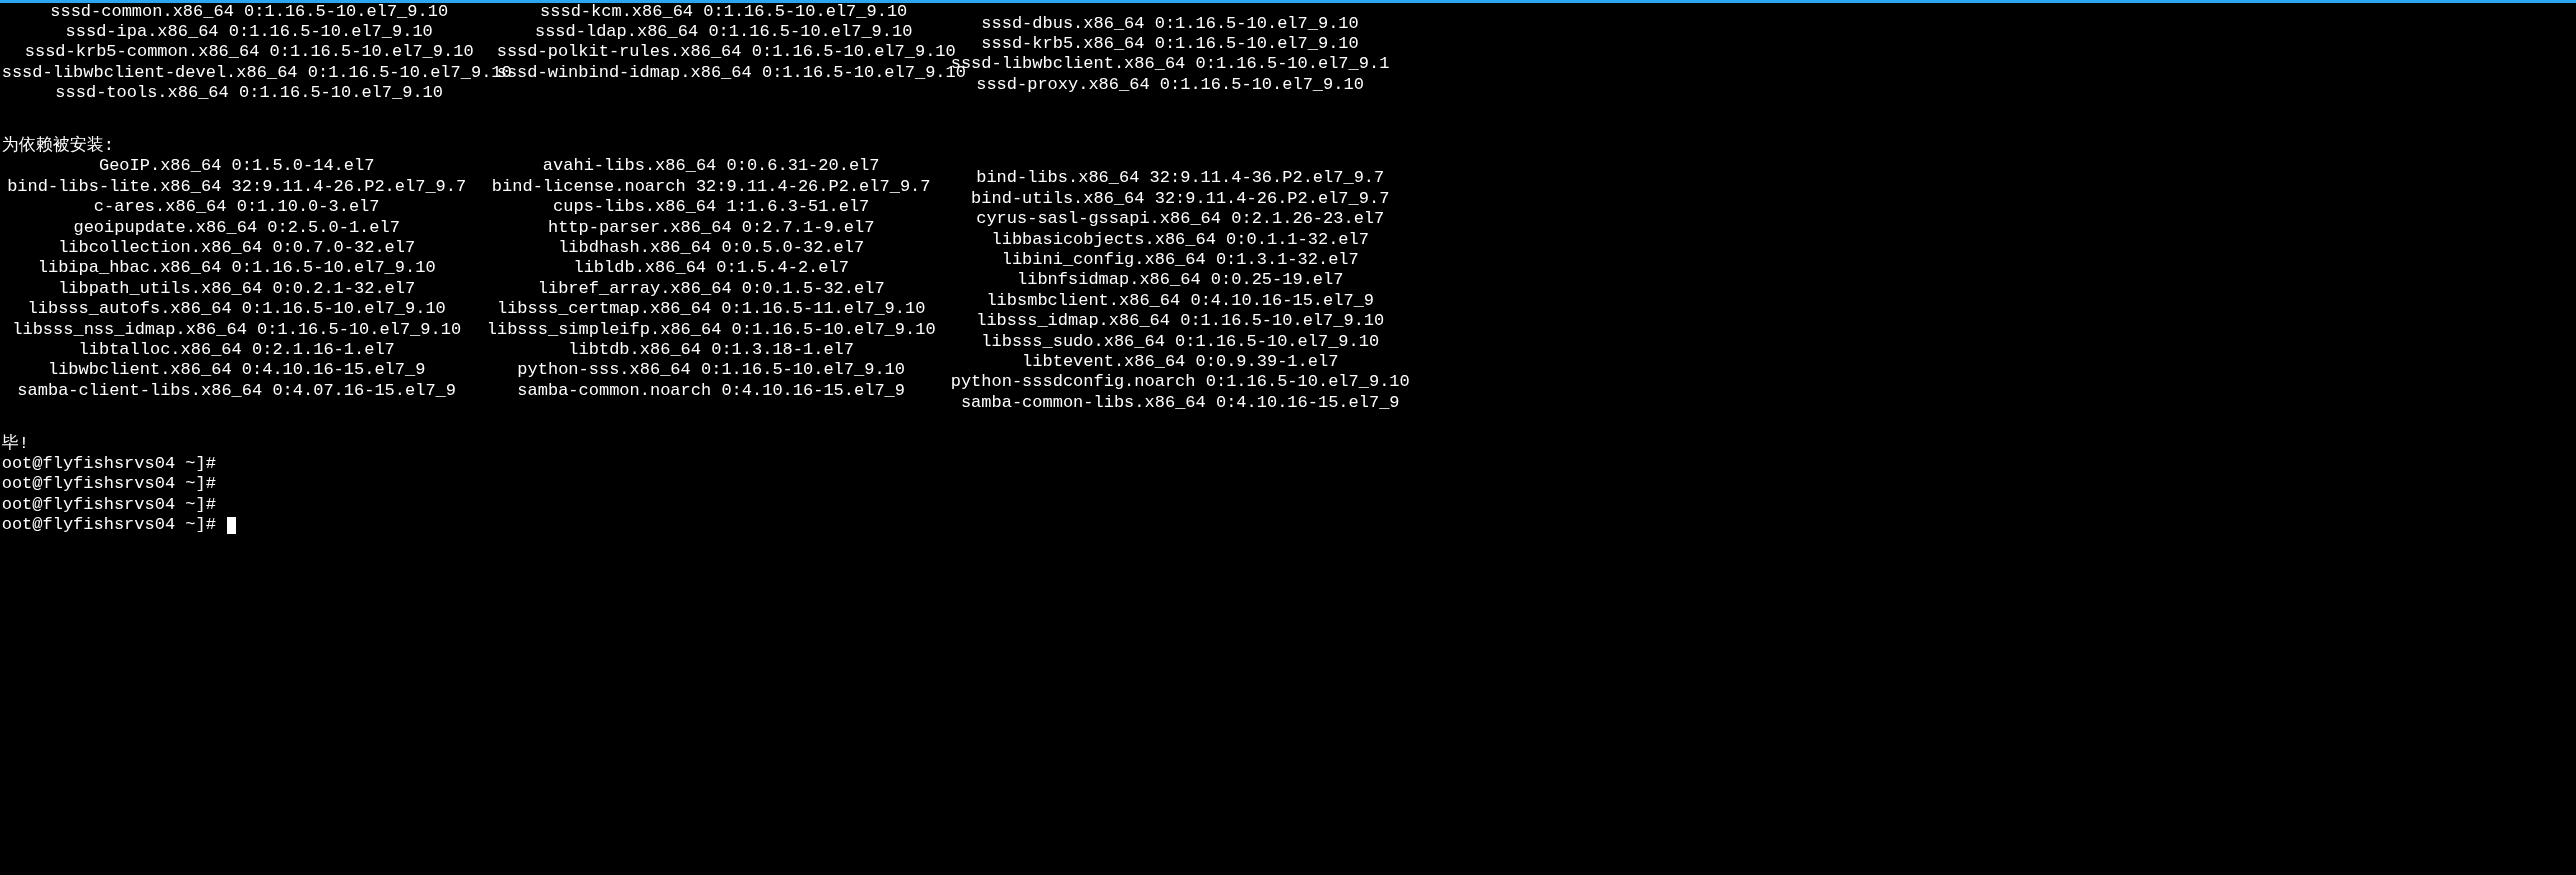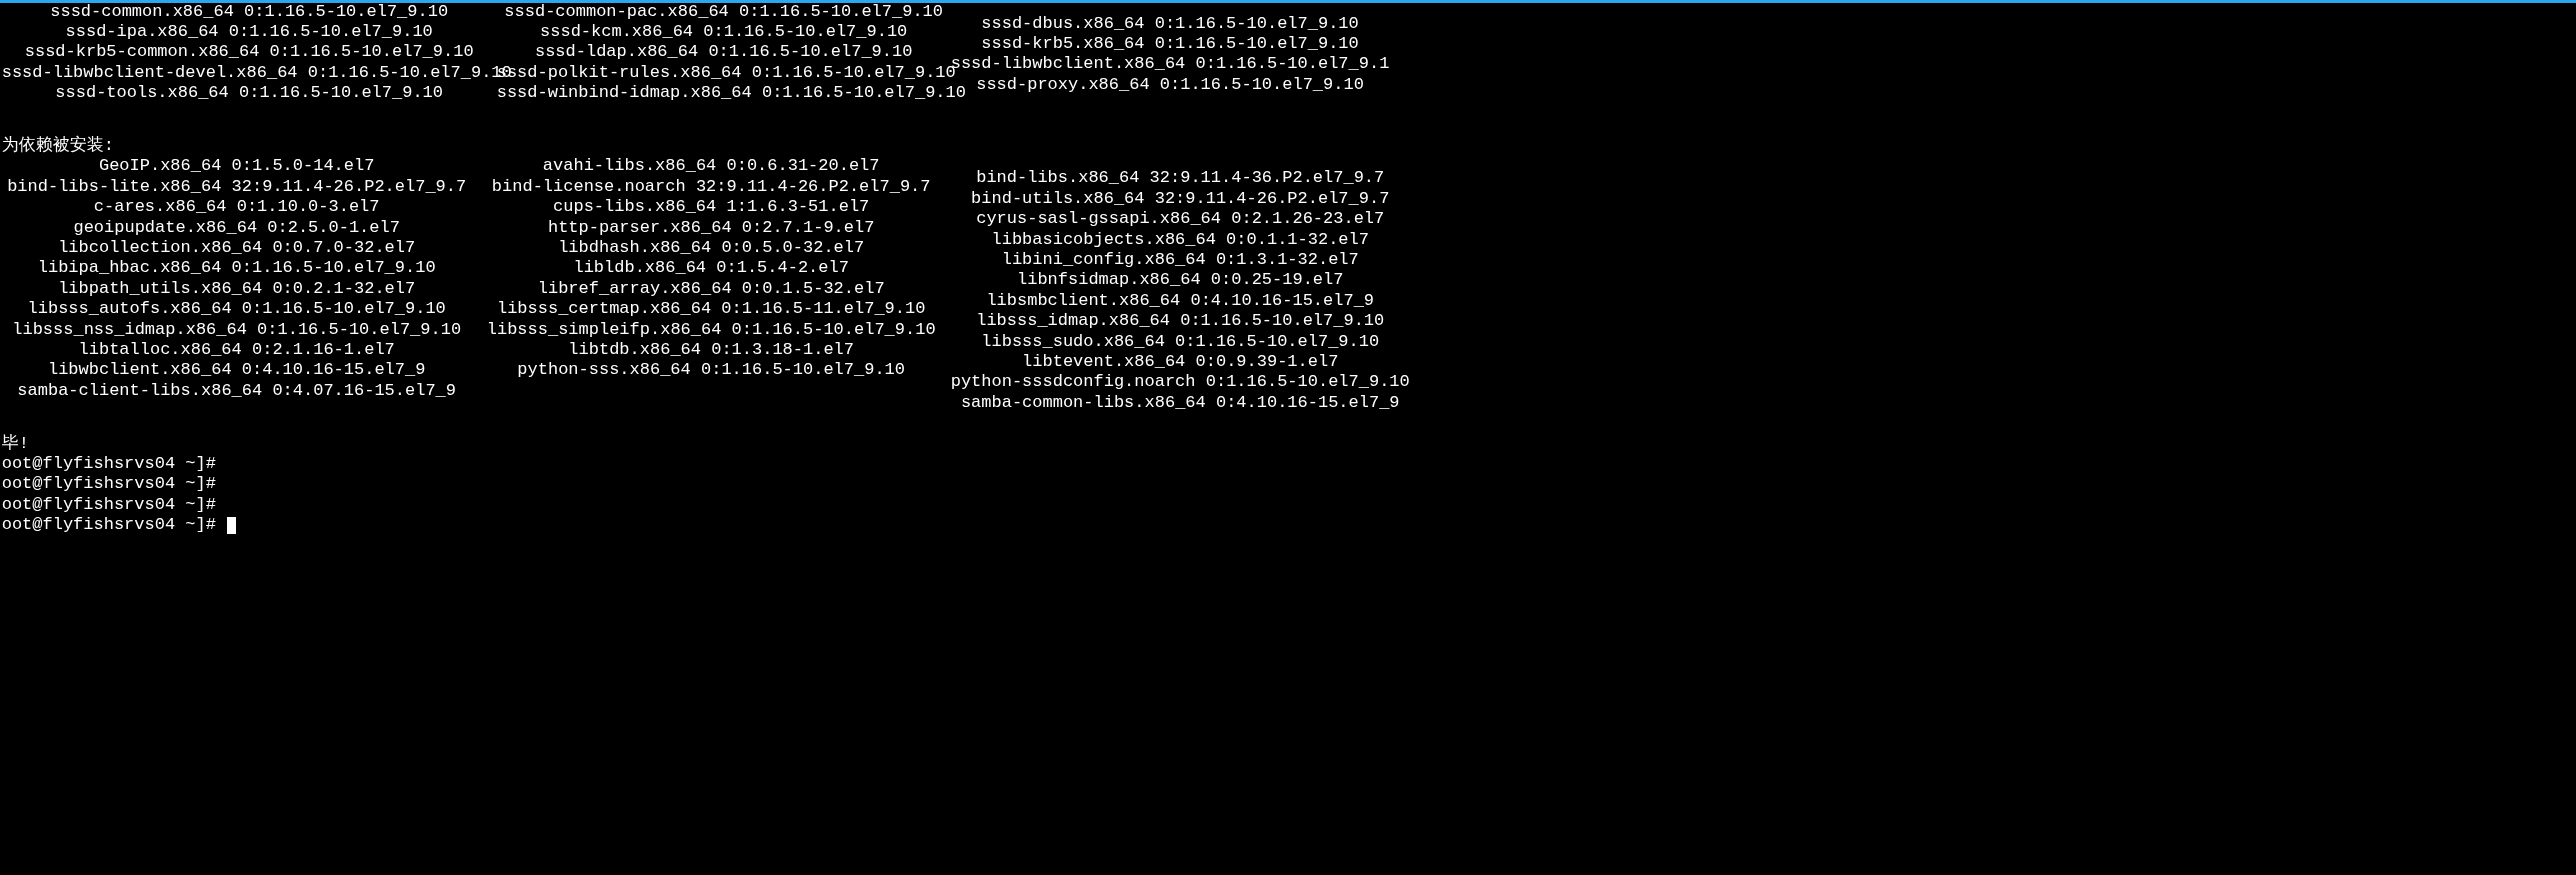--- a/index.html
+++ b/index.html
@@ -46,21 +46,20 @@
 
   <div class="cols">
     <div class="col col1">
       <div class="row">sssd-common.x86_64 0:1.16.5-10.el7_9.10</div>
       <div class="row">sssd-ipa.x86_64 0:1.16.5-10.el7_9.10</div>
       <div class="row">sssd-krb5-common.x86_64 0:1.16.5-10.el7_9.10</div>
       <div class="row">sssd-libwbclient-devel.x86_64 0:1.16.5-10.el7_9.10</div>
       <div class="row">sssd-tools.x86_64 0:1.16.5-10.el7_9.10</div>
     </div>
     <div class="col col2">
-      <div class="row">sssd-common-pac.x86_64 0:1.16.5-10.el7_9.10</div>
       <div class="row">sssd-kcm.x86_64 0:1.16.5-10.el7_9.10</div>
       <div class="row">sssd-ldap.x86_64 0:1.16.5-10.el7_9.10</div>
       <div class="row">sssd-polkit-rules.x86_64 0:1.16.5-10.el7_9.10</div>
       <div class="row">sssd-winbind-idmap.x86_64 0:1.16.5-10.el7_9.10</div>
     </div>
     <div class="col col3">
       <div class="row">sssd-dbus.x86_64 0:1.16.5-10.el7_9.10</div>
       <div class="row">sssd-krb5.x86_64 0:1.16.5-10.el7_9.10</div>
       <div class="row">sssd-libwbclient.x86_64 0:1.16.5-10.el7_9.1</div>
       <div class="row">sssd-proxy.x86_64 0:1.16.5-10.el7_9.10</div>
@@ -92,20 +91,21 @@
       <div class="row">bind-license.noarch 32:9.11.4-26.P2.el7_9.7</div>
       <div class="row">cups-libs.x86_64 1:1.6.3-51.el7</div>
       <div class="row">http-parser.x86_64 0:2.7.1-9.el7</div>
       <div class="row">libdhash.x86_64 0:0.5.0-32.el7</div>
       <div class="row">libldb.x86_64 0:1.5.4-2.el7</div>
       <div class="row">libref_array.x86_64 0:0.1.5-32.el7</div>
       <div class="row">libsss_certmap.x86_64 0:1.16.5-11.el7_9.10</div>
       <div class="row">libsss_simpleifp.x86_64 0:1.16.5-10.el7_9.10</div>
       <div class="row">libtdb.x86_64 0:1.3.18-1.el7</div>
       <div class="row">python-sss.x86_64 0:1.16.5-10.el7_9.10</div>
+      <div class="row">samba-common.noarch 0:4.10.16-15.el7_9</div>
     </div>
     <div class="col col3">
       <div class="row">bind-libs.x86_64 32:9.11.4-36.P2.el7_9.7</div>
       <div class="row">bind-utils.x86_64 32:9.11.4-26.P2.el7_9.7</div>
       <div class="row">cyrus-sasl-gssapi.x86_64 0:2.1.26-23.el7</div>
       <div class="row">libbasicobjects.x86_64 0:0.1.1-32.el7</div>
       <div class="row">libini_config.x86_64 0:1.3.1-32.el7</div>
       <div class="row">libnfsidmap.x86_64 0:0.25-19.el7</div>
       <div class="row">libsmbclient.x86_64 0:4.10.16-15.el7_9</div>
       <div class="row">libsss_idmap.x86_64 0:1.16.5-10.el7_9.10</div>

